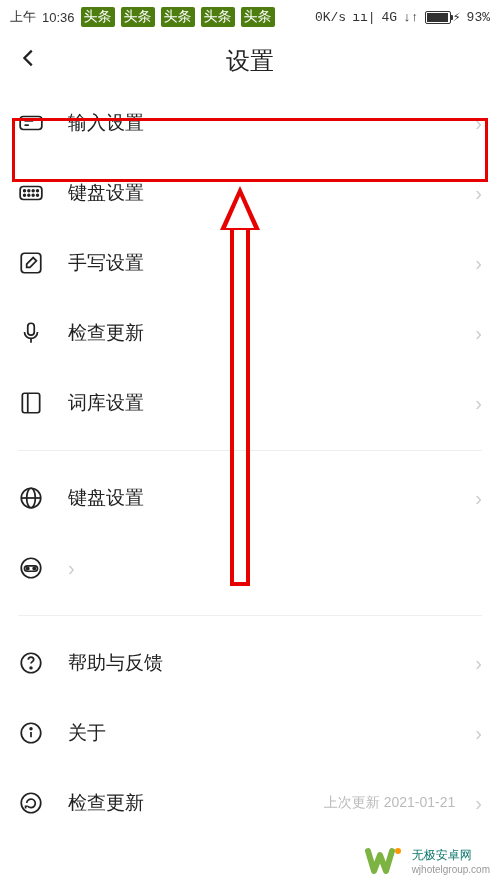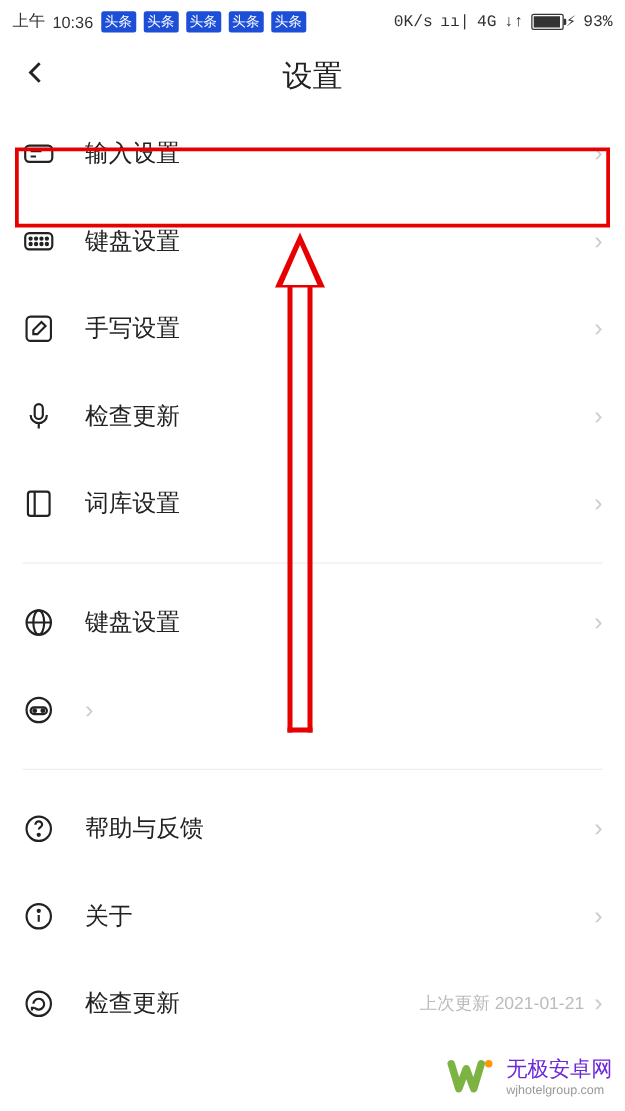--- a/index.html
+++ b/index.html
@@ -16,23 +16,23 @@
       display: flex;
       justify-content: space-between;
       align-items: center;
       padding: 17px 10px;
       font-size: 13px;
       color: #333;
     }
     .status-left { display: flex; align-items: center; gap: 6px; }
     .status-right { display: flex; align-items: center; gap: 6px; font-family: Liberation Mono, monospace; }
     .badge {
-      background: #1d4ed8;
+      background: #4d7c0f;
       color: #fff;
-      font-size: 11px;
+      font-size: 14px;
       padding: 1px 3px;
       border-radius: 2px;
     }
     .battery-wrap { display: flex; align-items: center; gap: 2px; }
     .battery {
       width: 26px;
       height: 13px;
       border: 1px solid #333;
       border-radius: 2px;
       position: relative;
@@ -97,21 +97,21 @@
       font-size: 19px;
       color: #222;
     }
     .item-arrow {
       font-size: 20px;
       color: #ccc;
     }
     .item-extra {
       font-size: 14px;
       color: #bbb;
-      margin-right: 8px;
+      margin-right: 20px;
     }
     .divider {
       height: 1px;
       background: #eee;
       margin: 12px 0;
     }
     .highlight-box {
       position: absolute;
       left: 12px;
       top: 118px;
@@ -165,21 +165,21 @@
       bottom: 8px;
       display: flex;
       align-items: center;
       gap: 8px;
     }
     .watermark-logo {
       width: 40px;
       height: 40px;
     }
     .watermark-text { display: flex; flex-direction: column; }
-    .watermark-cn { font-size: 17px; color: #6d28d9; font-weight: 500; }
+    .watermark-cn { font-size: 12px; color: #0f766e; font-weight: 500; }
     .watermark-url { font-size: 10px; color: #999; }
     svg { width: 100%; height: 100%; }
   </style>
 </head>
 <body>
 
 <div class="status-bar">
   <div class="status-left">
     <span>上午</span>
     <span>10:36</span>

